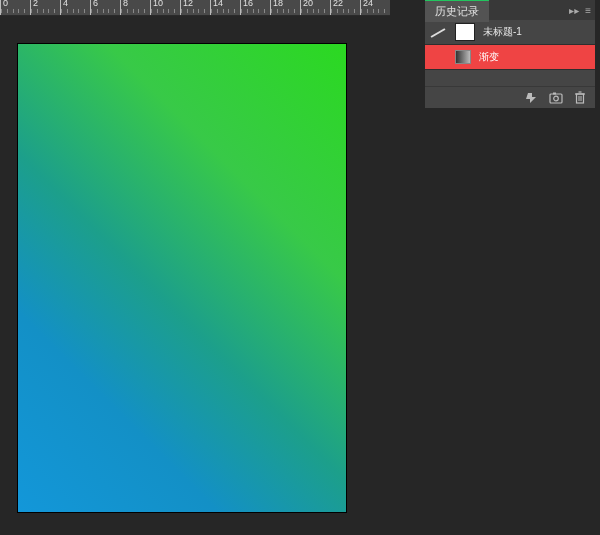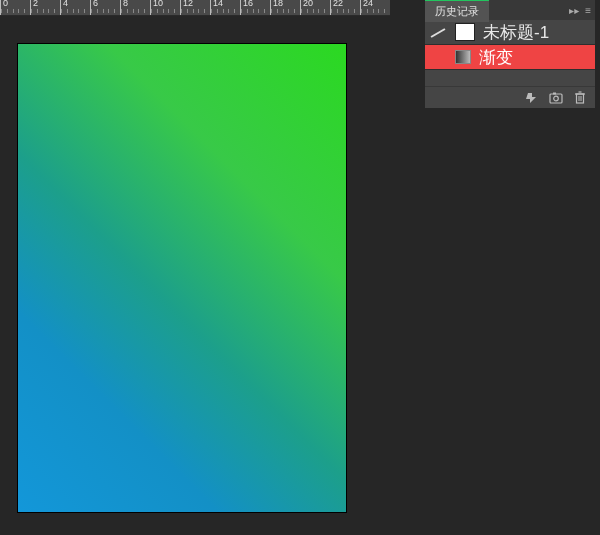--- a/index.html
+++ b/index.html
@@ -159,21 +159,21 @@
   padding-right: 8px;
 }
 .panel-footer .ftr-icon {
   width: 14px;
   height: 14px;
   display: flex;
   align-items: center;
   justify-content: center;
   color: #bbb;
 }
-.label { font-size: 17px; color: #e8e8e8; }
+.label { font-size: 10px; color: #e8e8e8; }
 .label-sel { color: #fff; }
 </style>
 </head>
 <body>
 
 <div class="ruler-h">
     <div class="tick-major">
       <div class="tick-label">0</div>
       <div class="minors">
         <div class="minor"></div>

